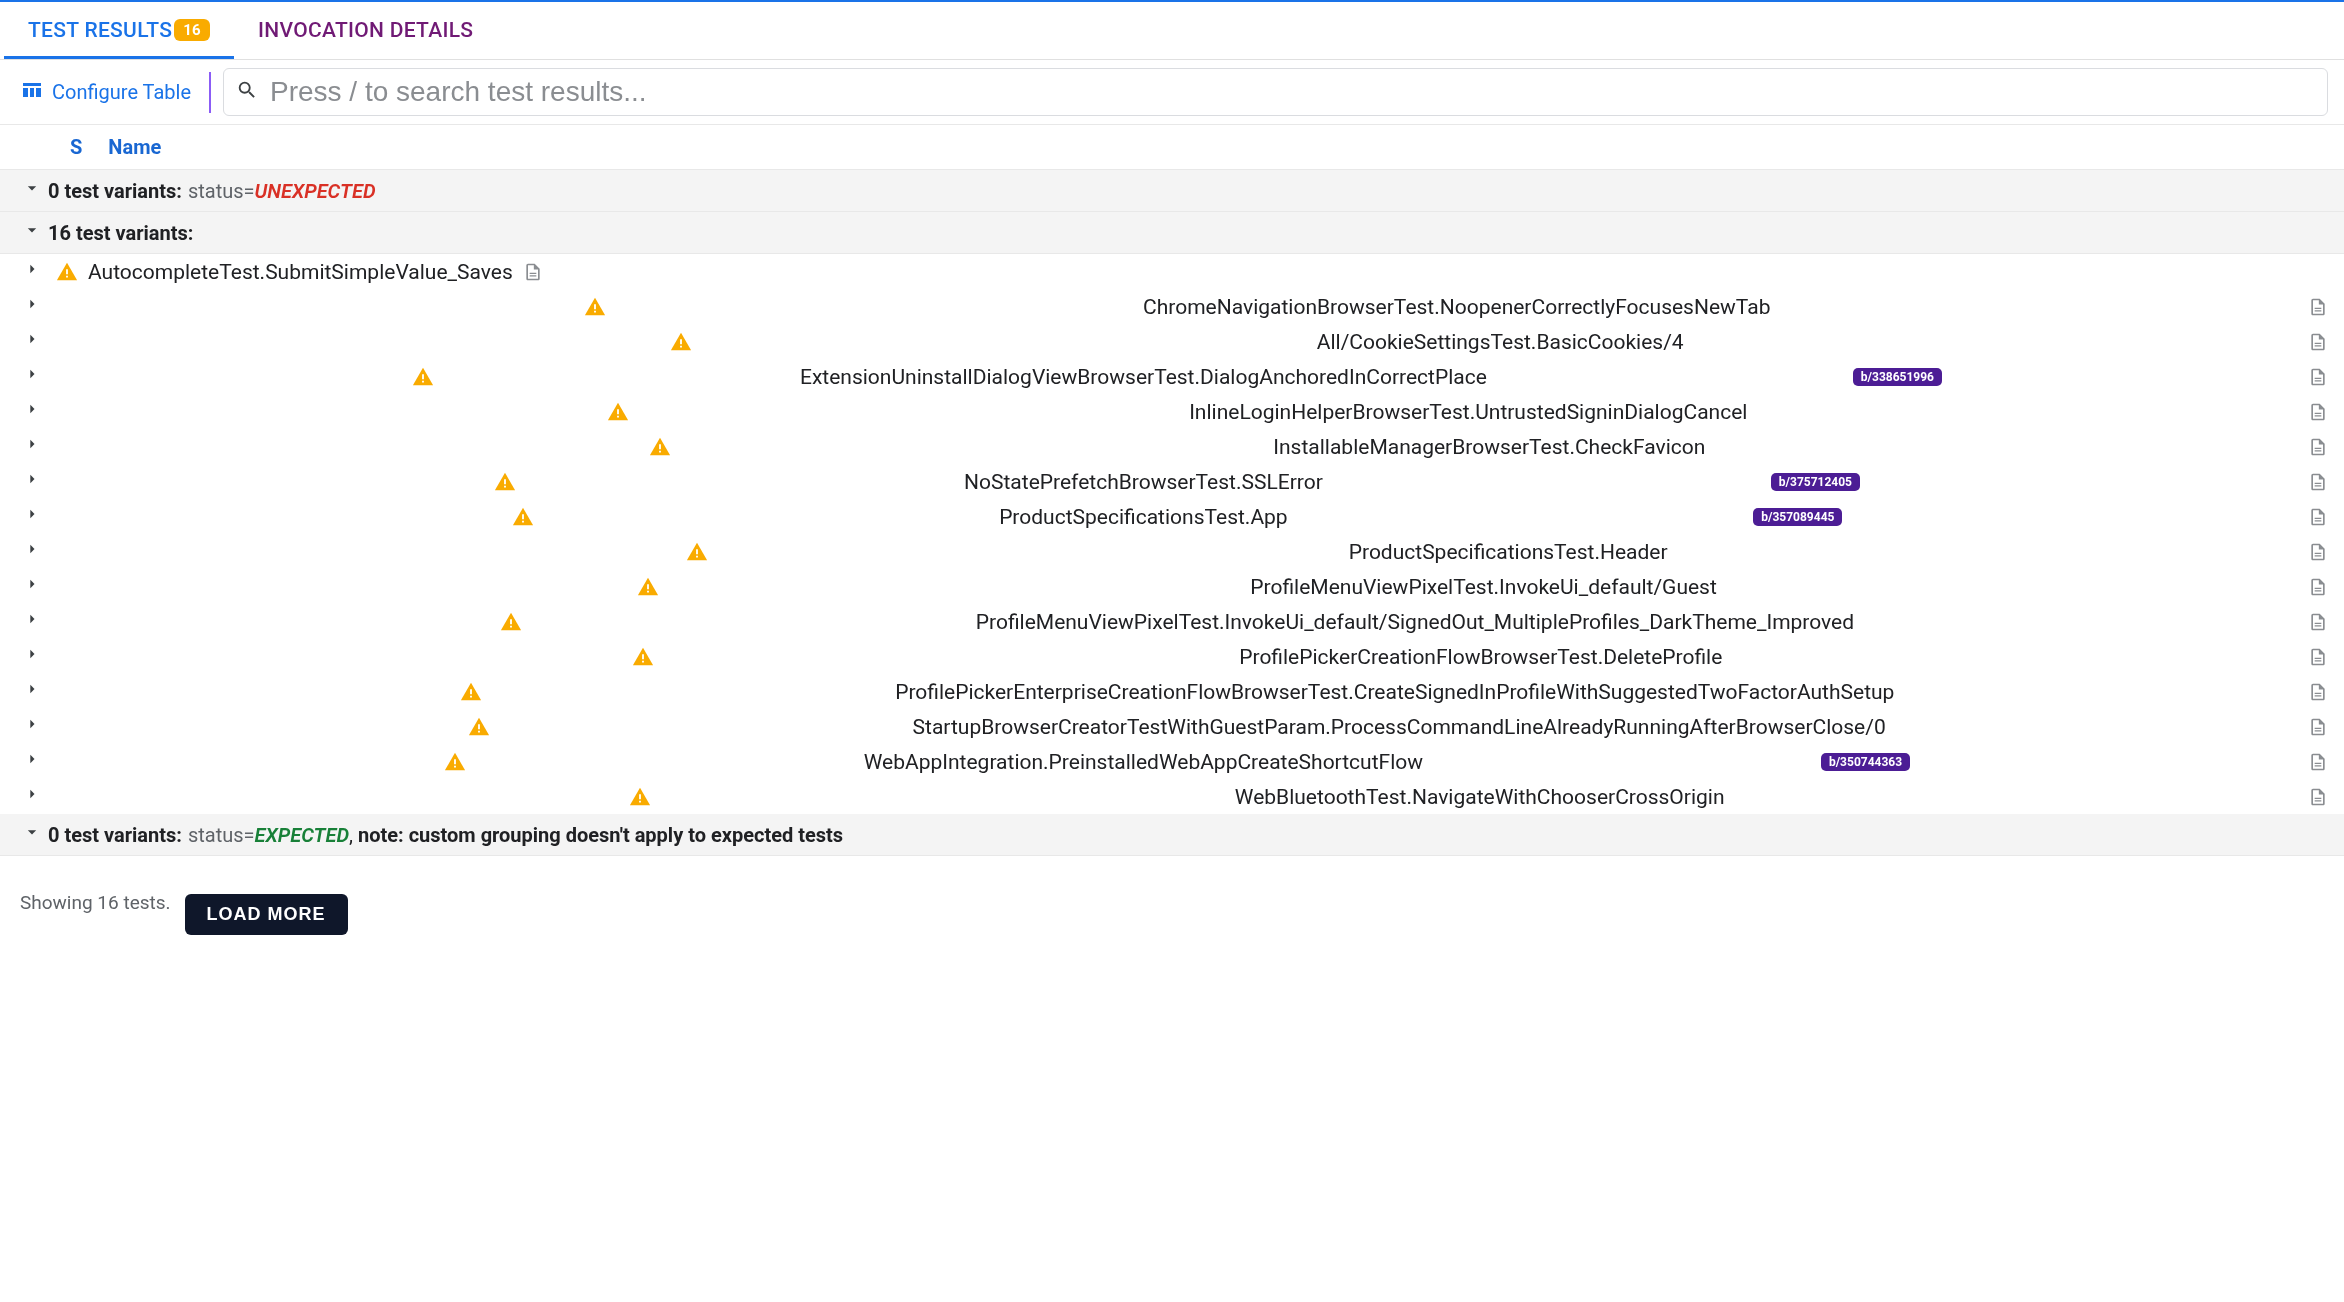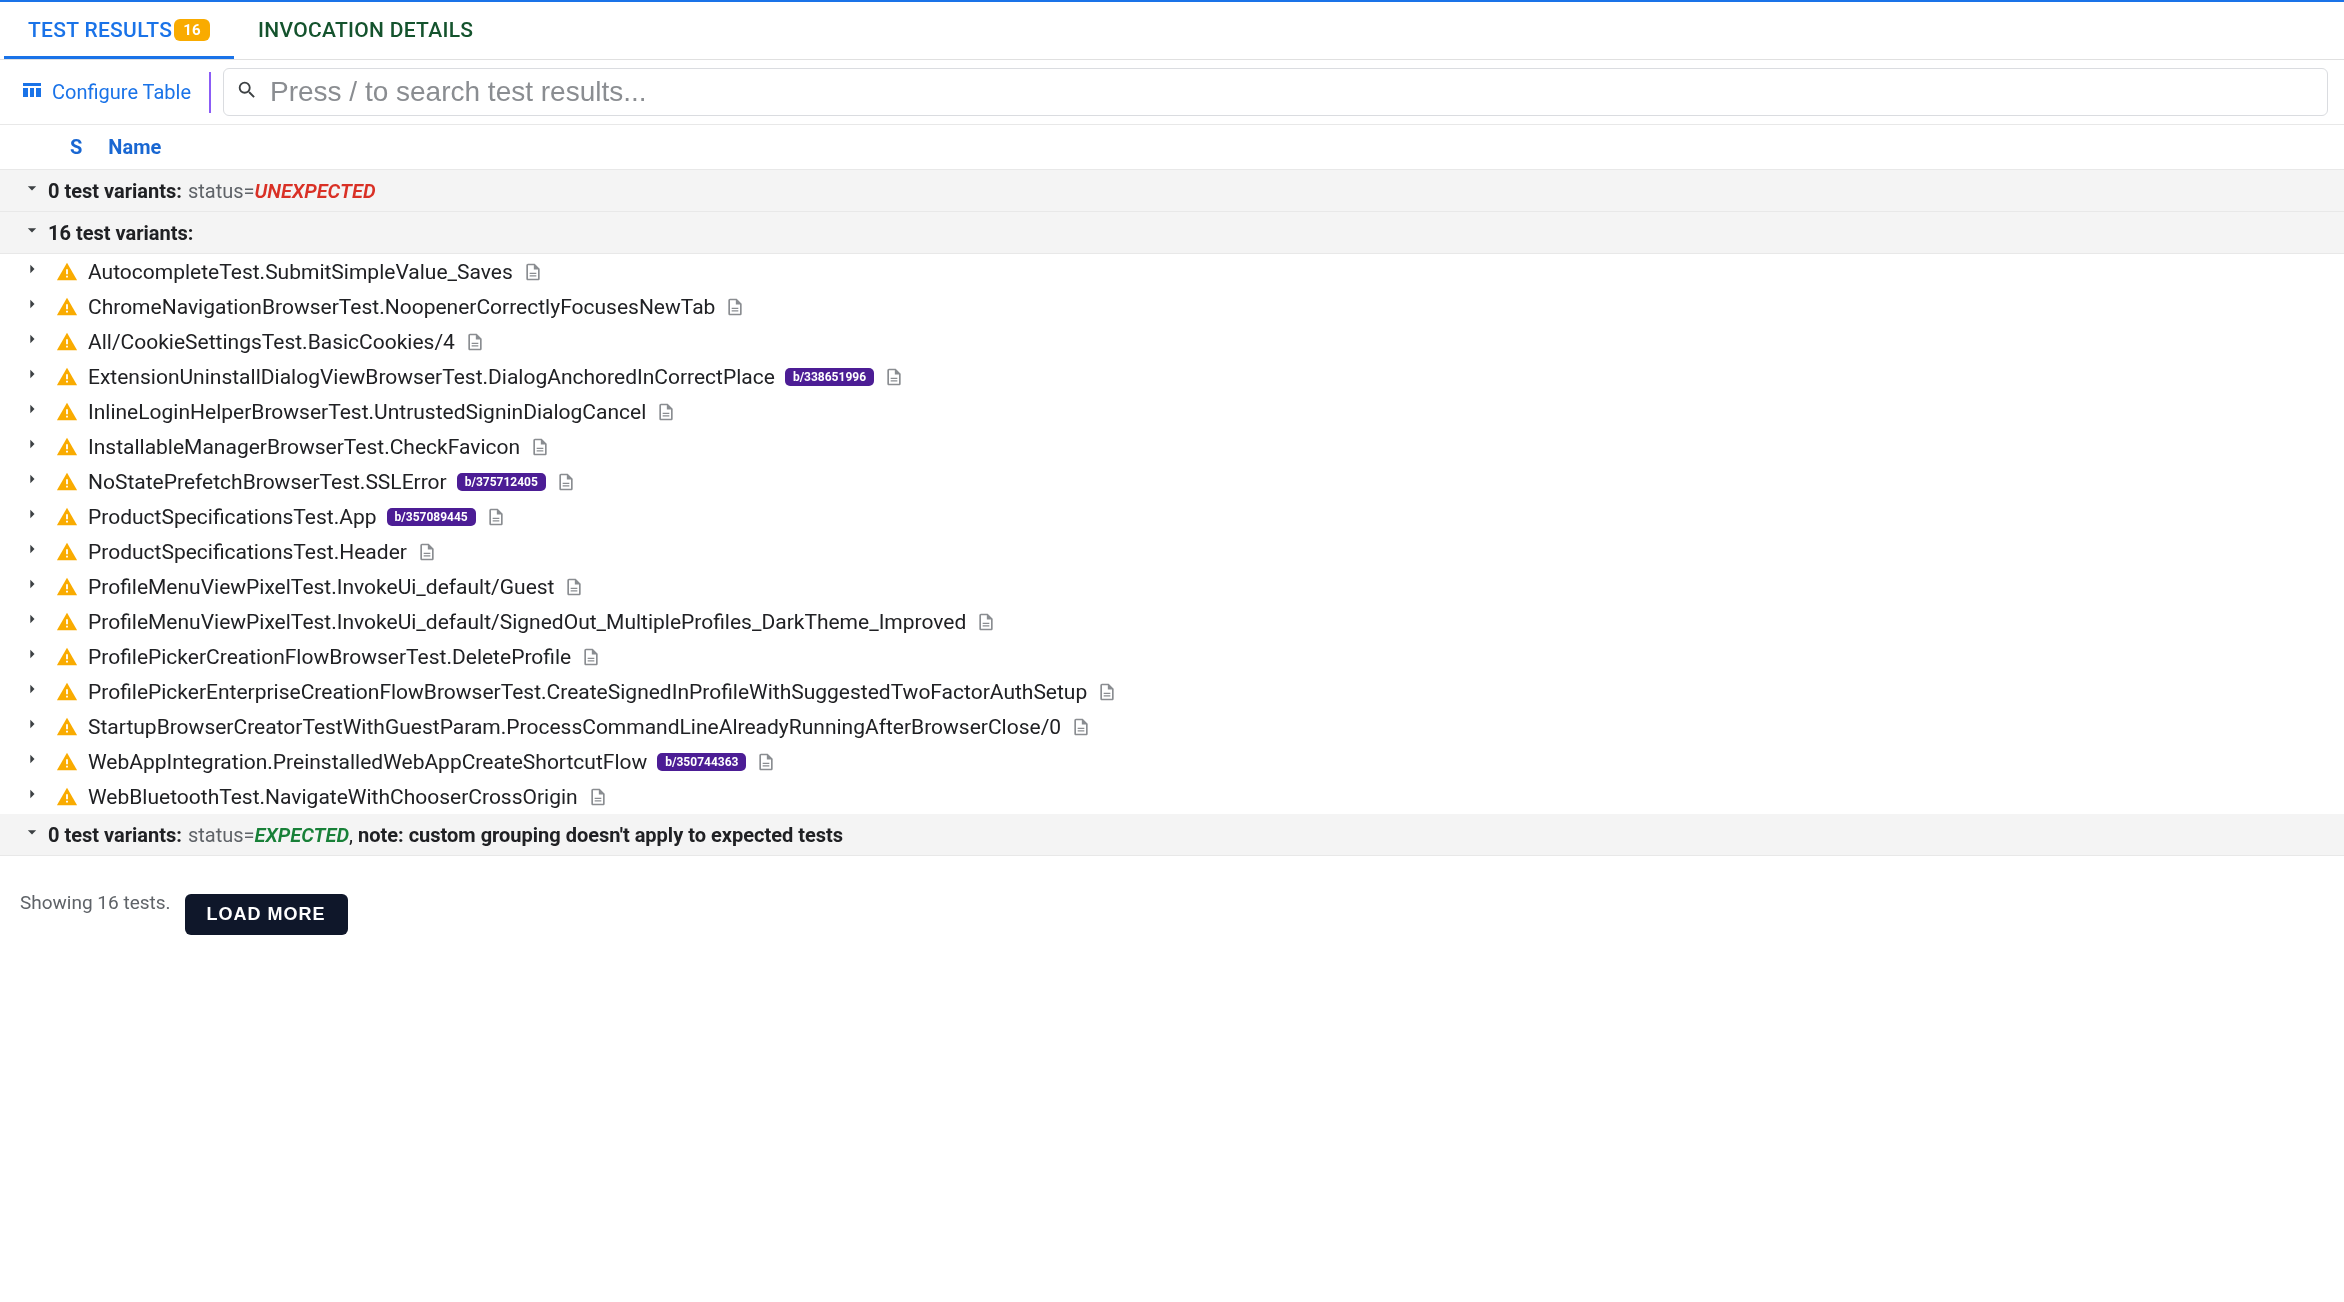--- a/index.html
+++ b/index.html
@@ -30,21 +30,21 @@
     display: flex;
     align-items: center;
     gap: 2px;
     border-bottom: 3px solid transparent;
   }
   .tab.active {
     color: #1a73e8;
     border-bottom-color: #1a73e8;
   }
   .tab.inactive {
-    color: #14532d;
+    color: #701a75;
   }
   .badge-count {
     background: #f9ab00;
     color: #fff;
     font-size: 15px;
     font-weight: 700;
     padding: 2px 9px;
     border-radius: 6px;
     line-height: 1.2;
   }
@@ -123,21 +123,21 @@
   .test-row {
     display: flex;
     align-items: center;
     gap: 10px;
     padding: 5px 16px 5px 22px;
     font-size: 21px;
     color: #3c4043;
     cursor: pointer;
   }
   .test-row + .test-row,
-  .group-row + .test-row { border-top: none; }
+  .group-row + .test-row { border-top: none; justify-content: space-between; }
   .test-row .chev { flex-shrink: 0; margin-right: 4px; }
   .warn-icon svg { display: block; }
   .test-name { color: #202124; }
   .bug-chip {
     background: #4c1d95;
     color: #fff;
     font-size: 12px;
     font-weight: 700;
     padding: 3px 8px;
     border-radius: 5px;

